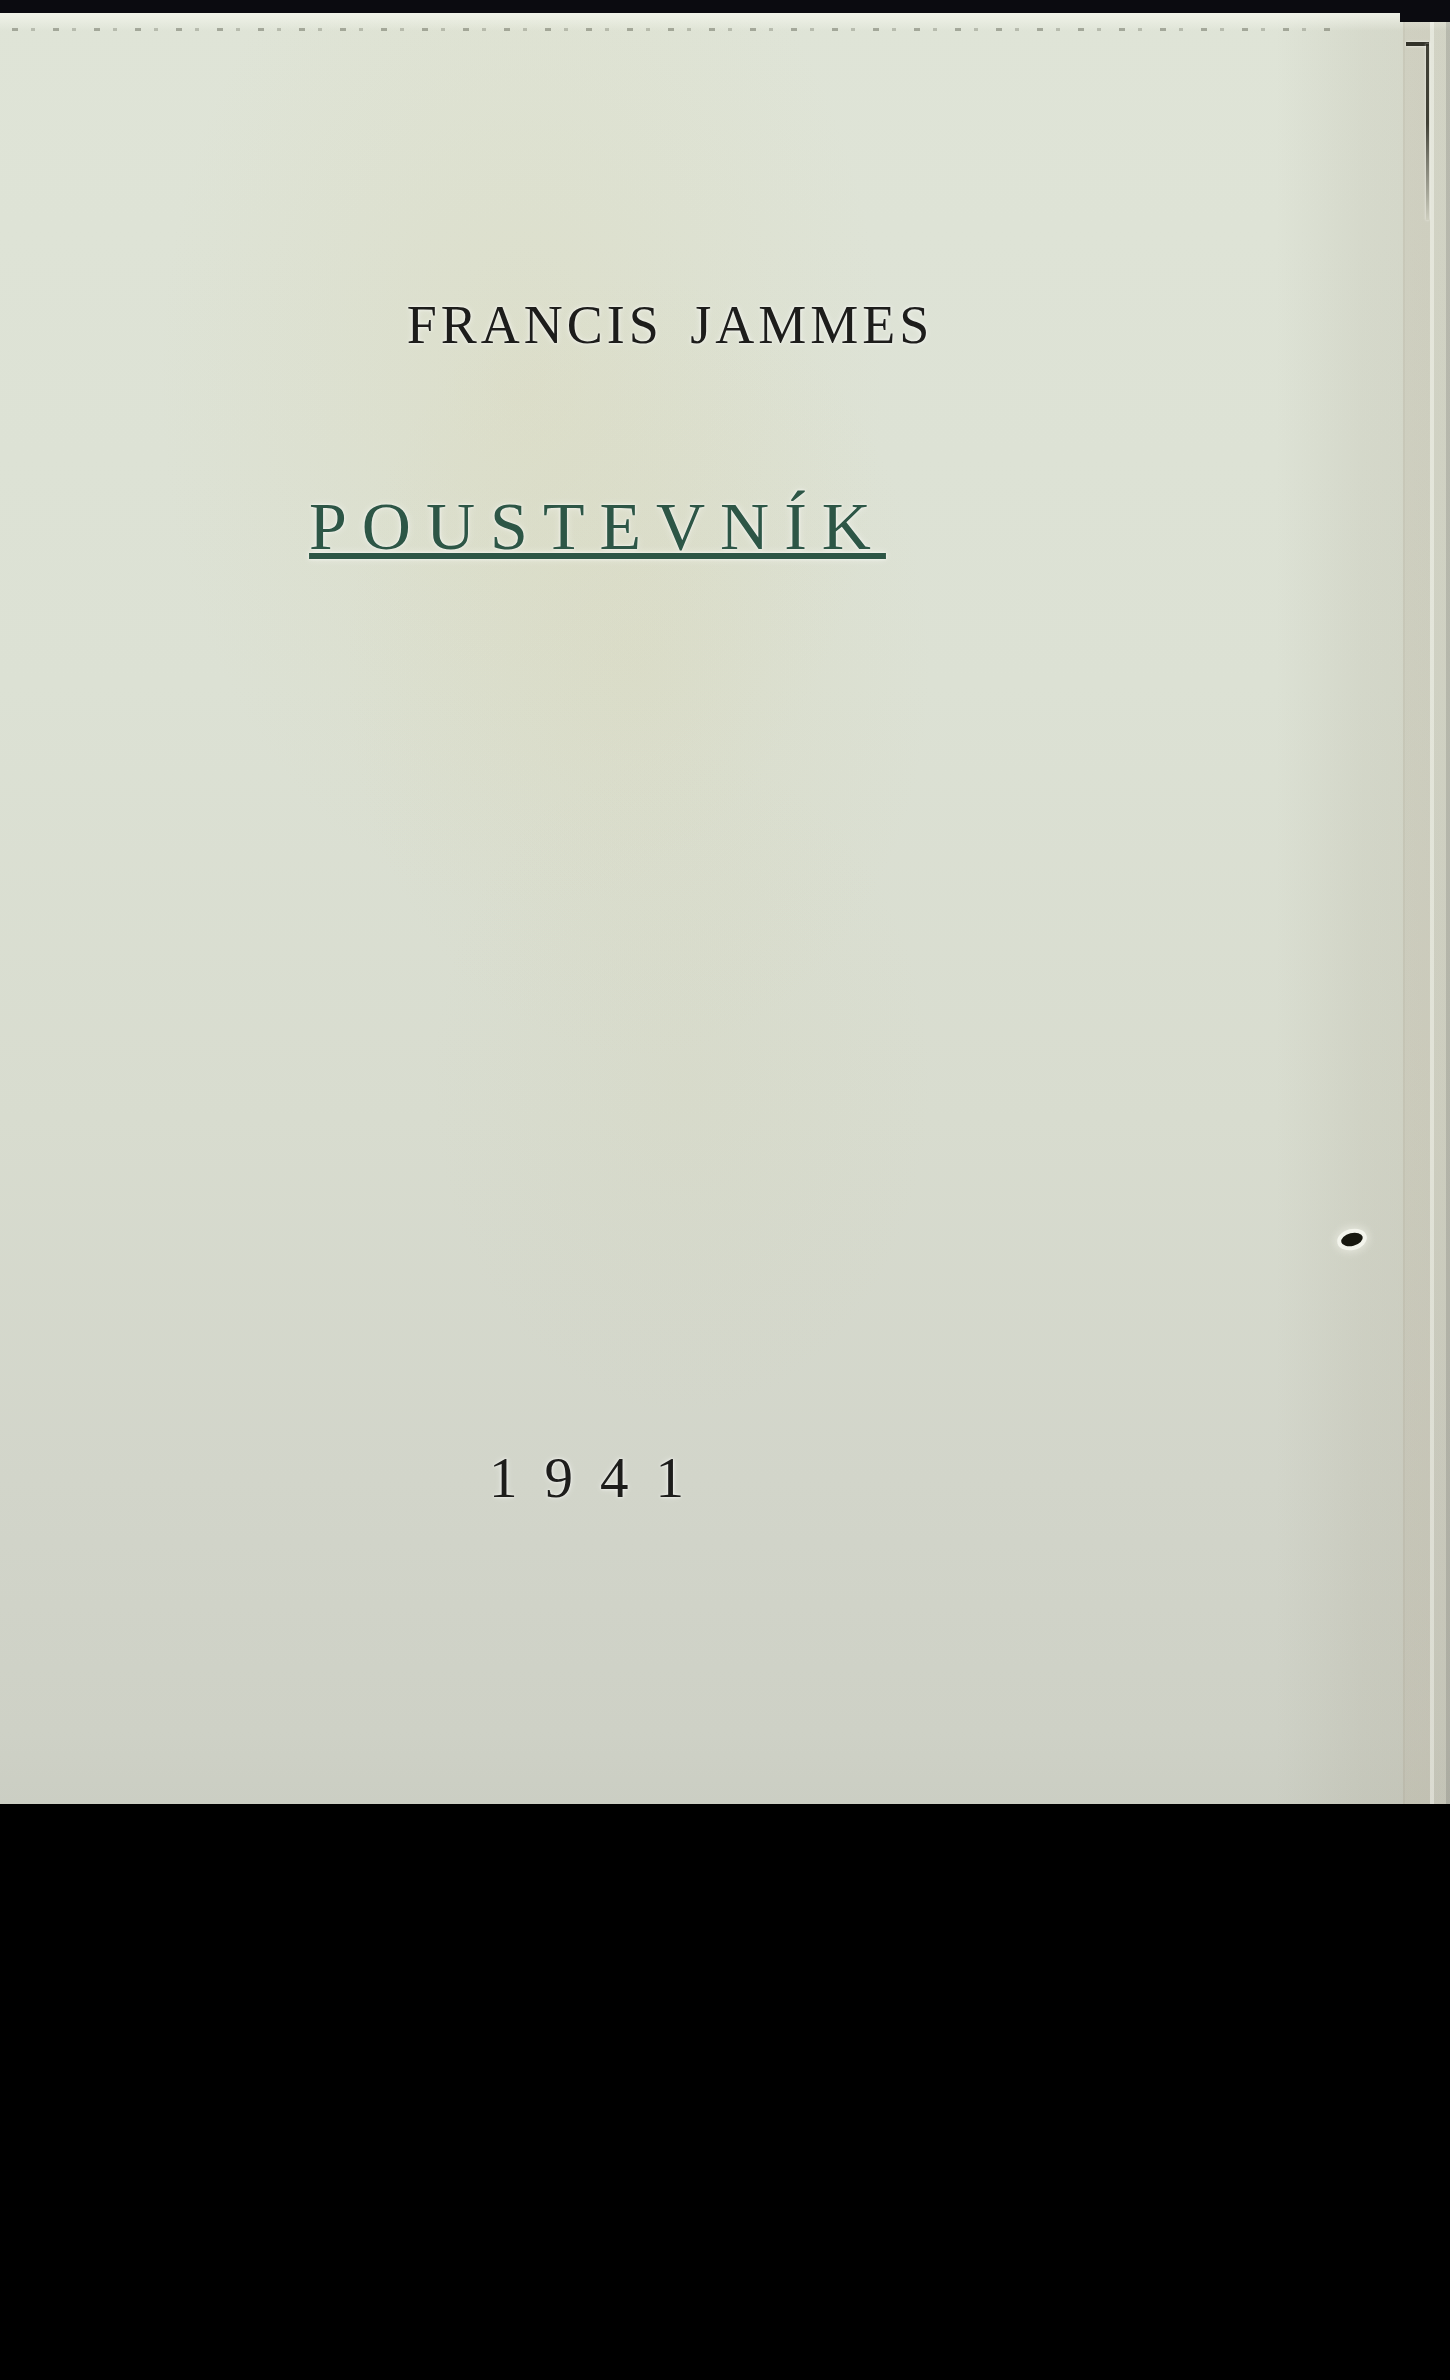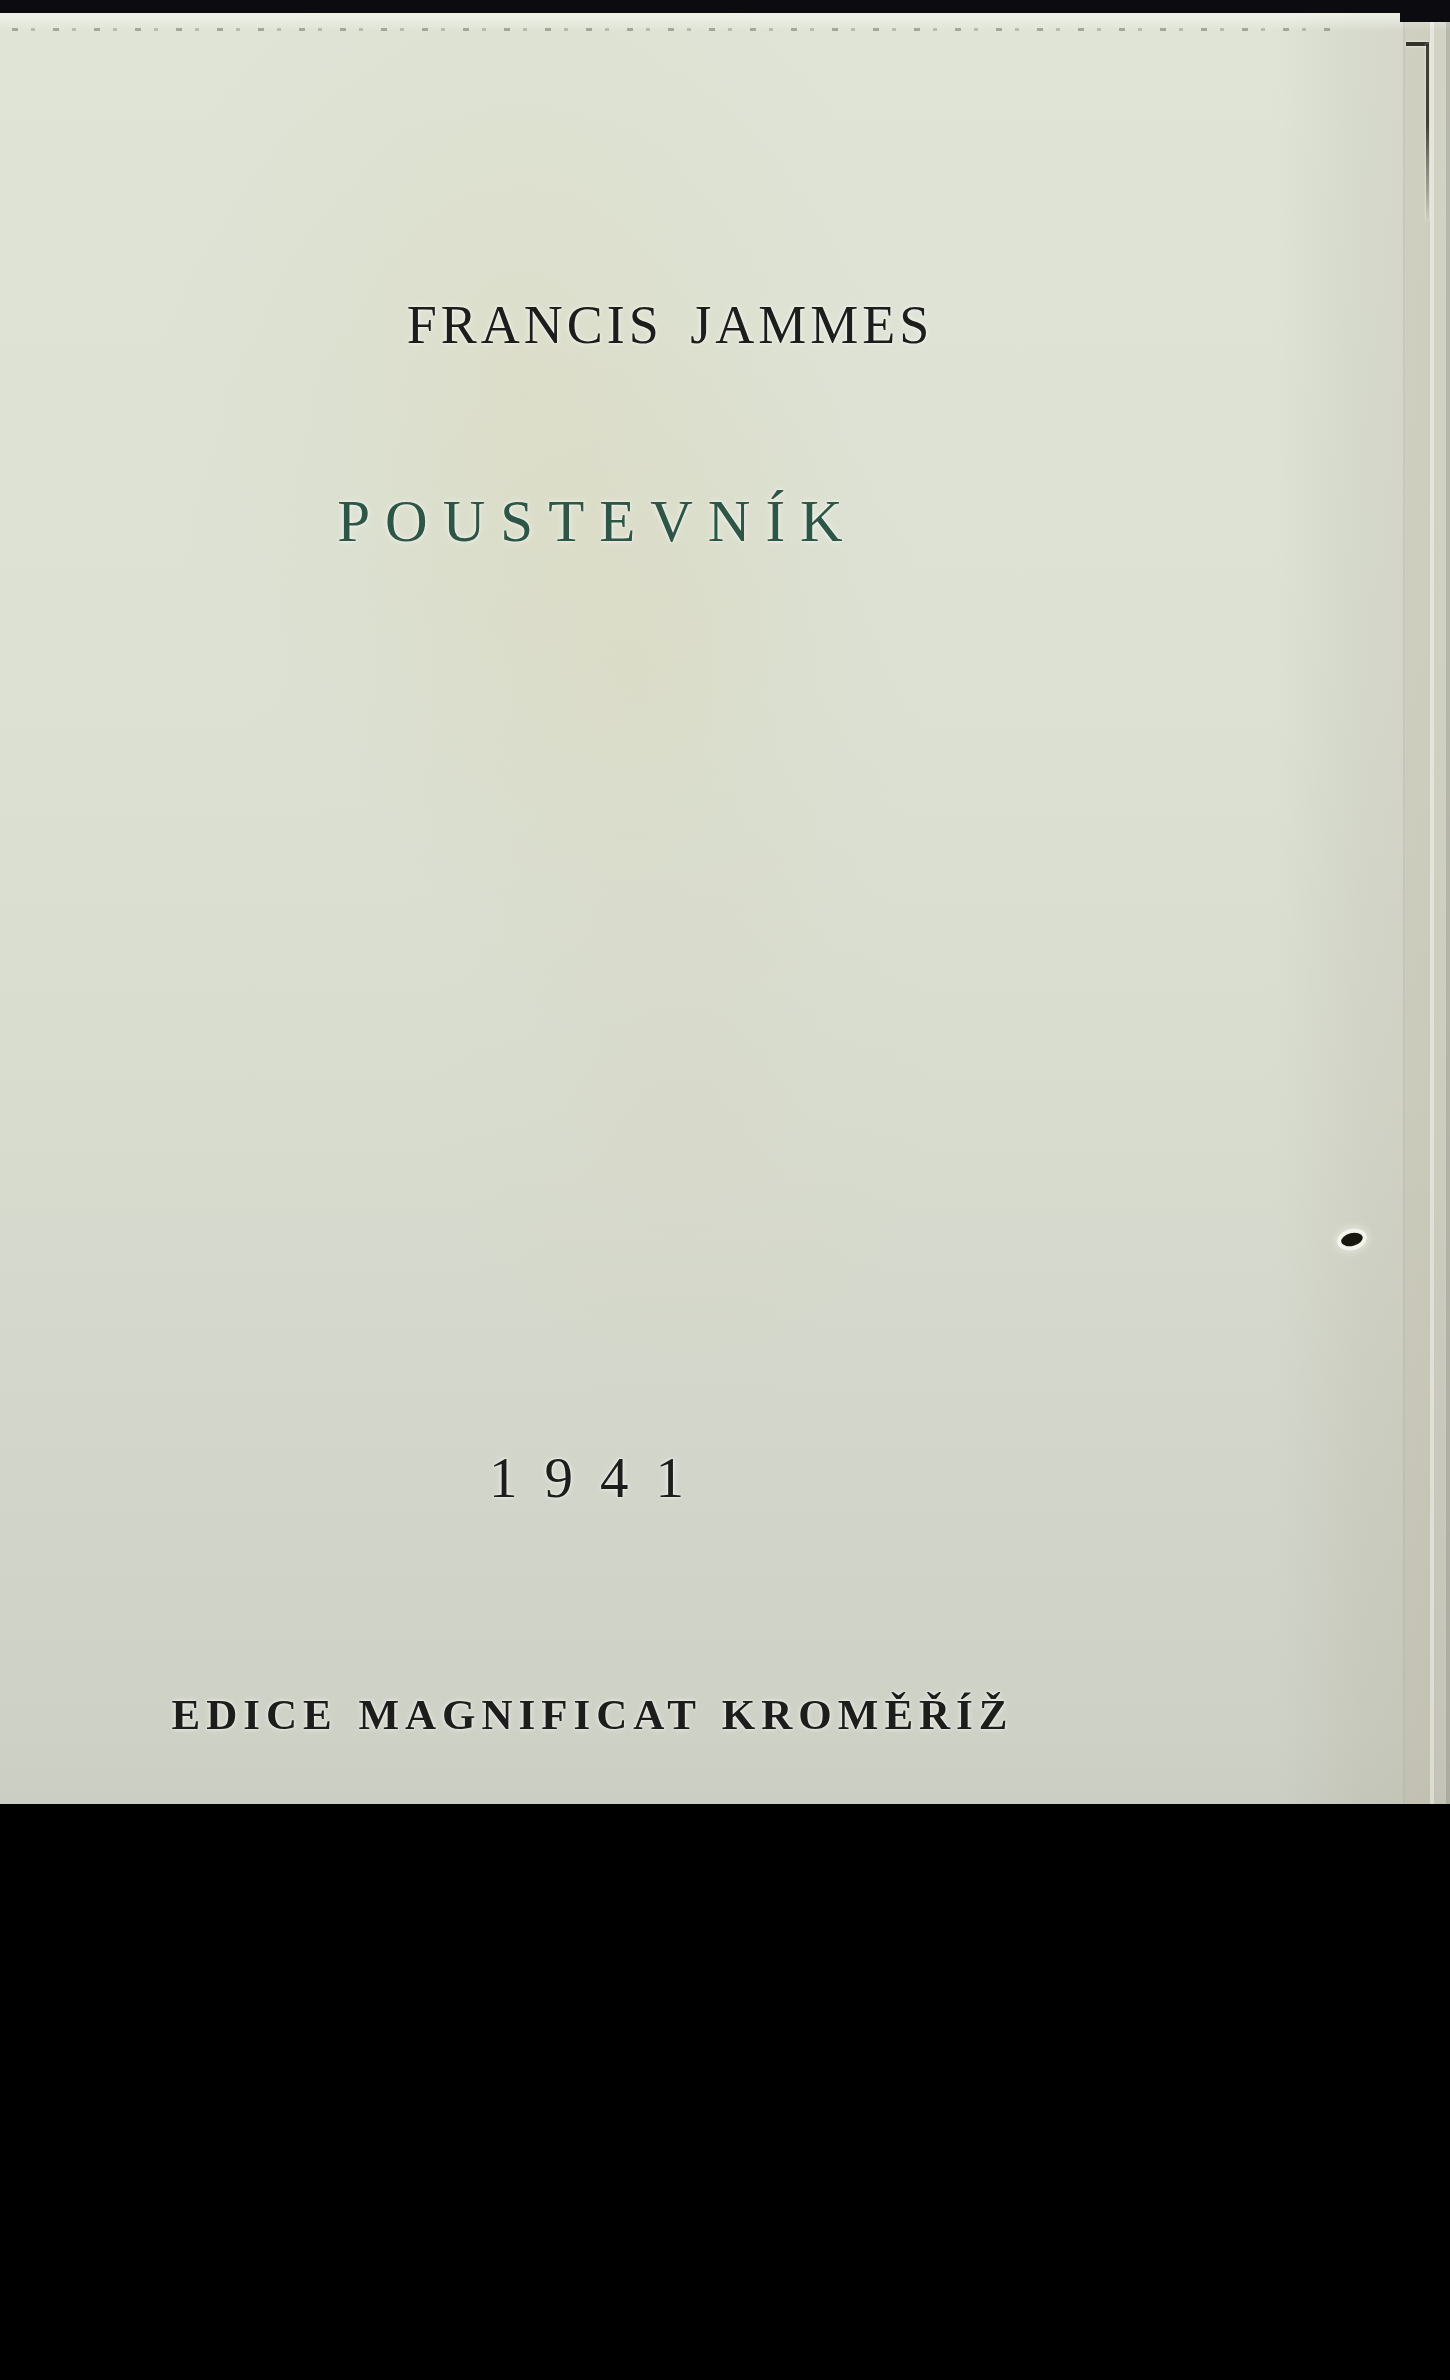--- a/index.html
+++ b/index.html
@@ -92,21 +92,21 @@
     color:var(--ink,#1d1d1b);
     text-shadow:0 0 3px rgba(255,255,255,0.85), 0 0 7px rgba(255,255,255,0.45);
   }
   .green{
     color:var(--title_green,#2d5646);
     text-shadow:0 0 3px rgba(255,255,255,0.85), 0 0 8px rgba(255,255,255,0.45);
   }
   .author{top:298px;}
   .author span{font-size:54px;letter-spacing:4px;word-spacing:10px;margin-left:-110px;}
   .title{top:492px;}
-  .title span{font-size:59px;letter-spacing:15px;margin-left:-255px;}
+  .title span{font-size:68px;letter-spacing:15px;margin-left:-255px;text-decoration:underline;}
   .translator{top:706px;}
   .translator span{font-size:33px;font-weight:bold;letter-spacing:5px;word-spacing:7px;margin-left:-105px;}
   .year{top:1449px;}
   .year span{font-size:57px;letter-spacing:27px;margin-left:-250px;}
   .edition{top:1693px;}
   .edition span{font-size:43px;font-weight:bold;letter-spacing:6px;word-spacing:4px;margin-left:-265px;}
 </style>
 </head>
 <body>
 
@@ -127,23 +127,20 @@
 
   <div class="line title">
     <span class="green">POUSTEVNÍK</span>
   </div>
 
 
   <div class="line year">
     <span class="ink">1941</span>
   </div>
 
-  <div class="line edition">
-    <span class="ink">EDICE MAGNIFICAT KROMĚŘÍŽ</span>
-  </div>
 
   <div class="bottom-shadow-line"></div>
   <div class="bottom-right-streaks"></div>
   <div class="bottom-highlight"></div>
 
   <div class="backdrop-top"></div>
   <div class="backdrop-top-right"></div>
   <div class="backdrop-bottom"></div>
 
 </div>

